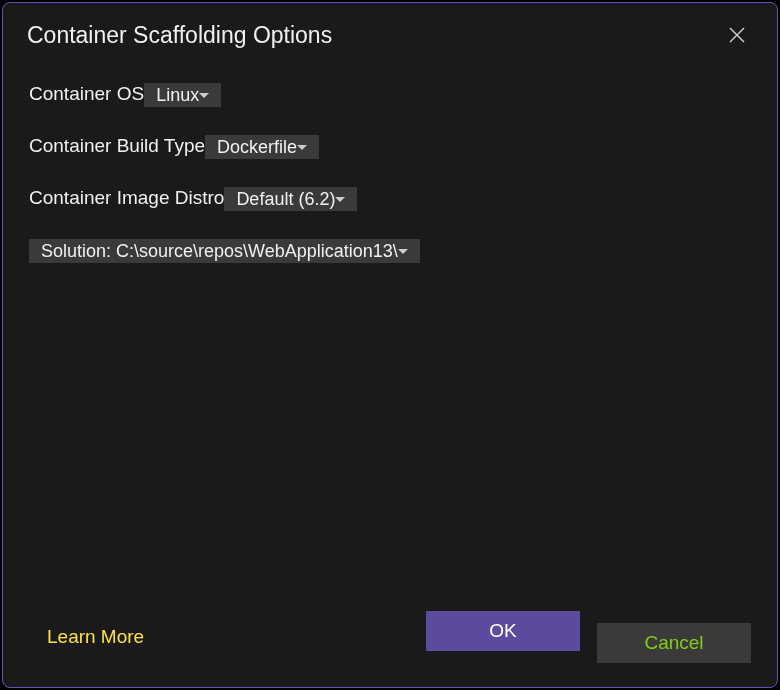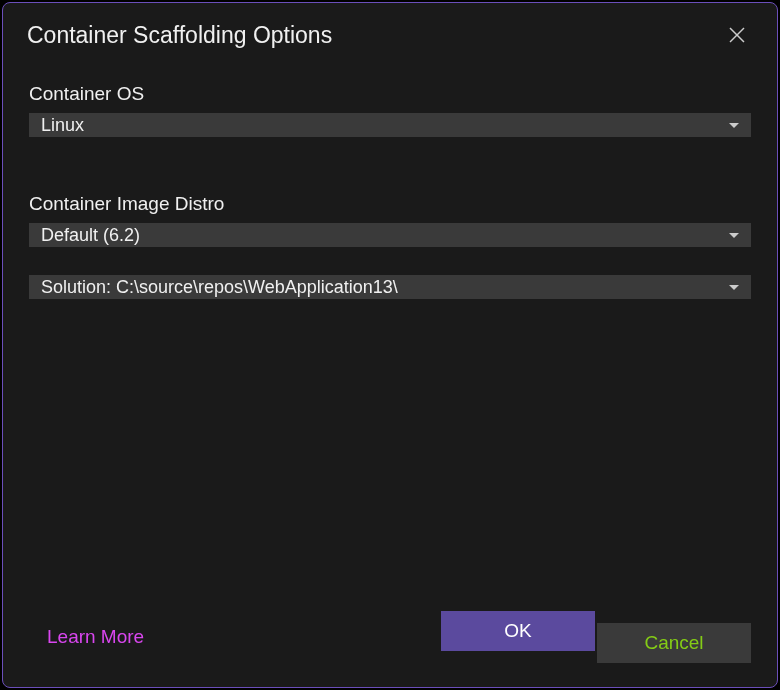--- a/index.html
+++ b/index.html
@@ -54,22 +54,21 @@
     }
     .content {
       flex: 1;
       padding: 24px 26px 0 26px;
       display: flex;
       flex-direction: column;
       gap: 28px;
     }
     .field-group {
       display: flex;
-      flex-direction: column;
-      gap: 8px;
+      gap: 0;
     }
     .field-label {
       color: #f0f0f0;
       font-size: 19px;
       font-weight: 400;
     }
     .dropdown {
       background: #3a3a3a;
       border: none;
       height: 24px;
@@ -92,27 +91,27 @@
       border-right: 5px solid transparent;
       border-top: 5px solid #cccccc;
     }
     .footer {
       display: flex;
       align-items: center;
       justify-content: space-between;
       padding: 18px 26px 24px 44px;
     }
     .learn-more {
-      color: #d946ef;
+      color: #fde047;
       font-size: 19px;
       cursor: pointer;
     }
     .buttons {
       display: flex;
-      gap: 2px;
+      gap: 17px;
     }
     .btn {
       width: 154px;
       height: 40px;
       display: flex;
       align-items: center;
       justify-content: center;
       font-size: 19px;
       cursor: pointer;
       border: none;
@@ -147,20 +146,25 @@
 
     <div class="field-group">
       <div class="field-label">Container OS</div>
       <div class="dropdown">
         <span class="dropdown-value">Linux</span>
         <span class="dropdown-arrow"></span>
       </div>
     </div>
 
     <div class="field-group">
+      <div class="field-label">Container Build Type</div>
+      <div class="dropdown">
+        <span class="dropdown-value">Dockerfile</span>
+        <span class="dropdown-arrow"></span>
+      </div>
     </div>
 
     <div class="field-group">
       <div class="field-label">Container Image Distro</div>
       <div class="dropdown">
         <span class="dropdown-value">Default (6.2)</span>
         <span class="dropdown-arrow"></span>
       </div>
     </div>
 

